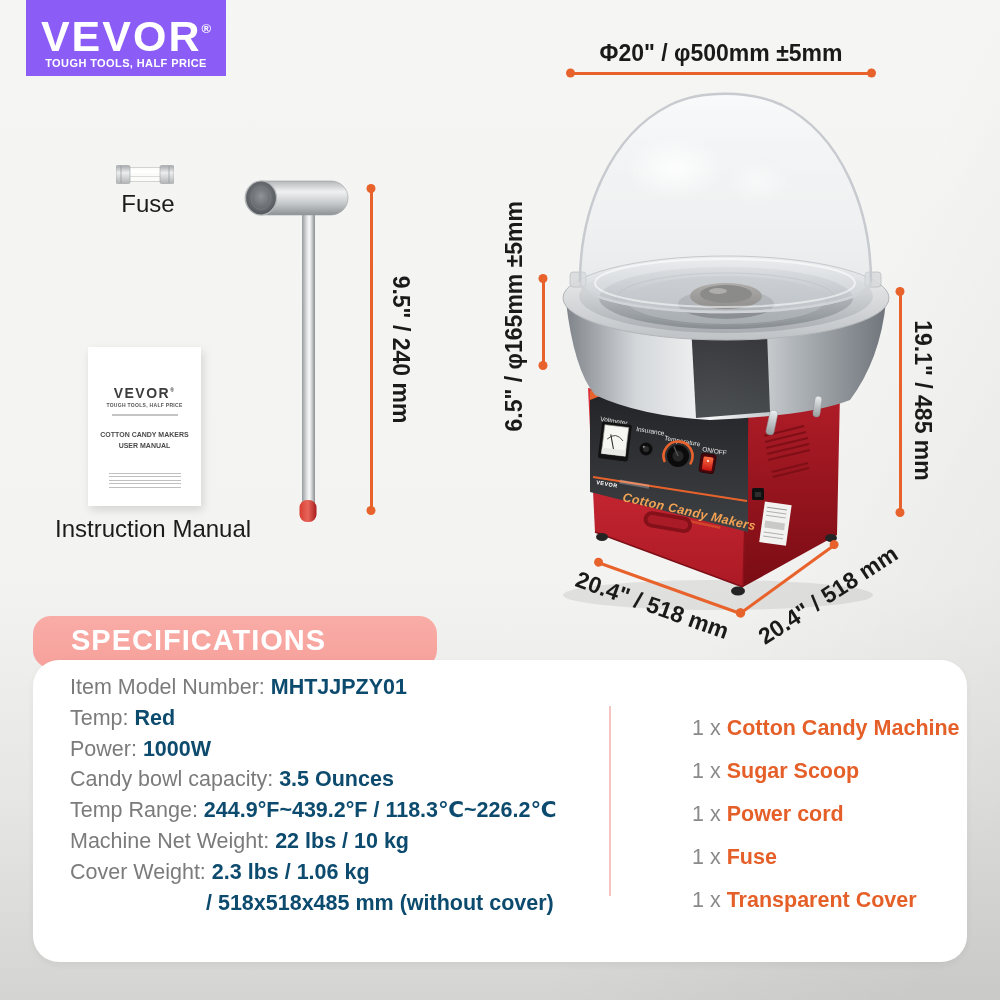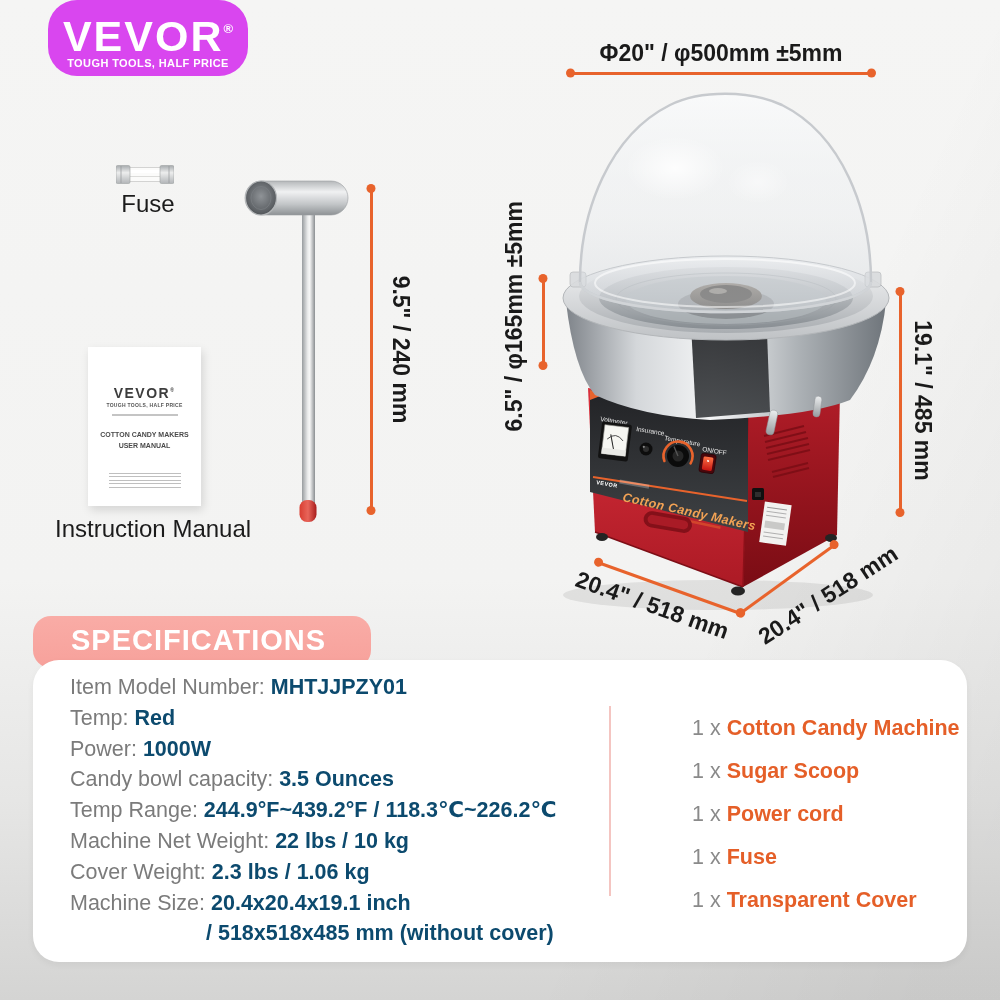--- a/index.html
+++ b/index.html
@@ -5,21 +5,21 @@
   html,body{margin:0;padding:0;}
   body{
     width:1000px;height:1000px;position:relative;overflow:hidden;
     font-family:"Liberation Sans","DejaVu Sans",sans-serif;
     background:
       linear-gradient(115deg, rgba(0,0,0,0) 68%, rgba(0,0,0,0.05) 94%),
       linear-gradient(180deg,#f5f5f4 0%,#f3f3f2 58%,#e6e6e5 80%,#d4d4d3 100%);
   }
   .abs{position:absolute;}
   
-  .logo{left:48px;top:0;width:200px;height:76px;background:#d946ef;color:#fff;text-align:center;border-radius:29px;}
+  .logo{left:26px;top:0;width:200px;height:76px;background:#8b5cf6;color:#fff;text-align:center;}
   .logo-word{font-weight:bold;font-size:43px;letter-spacing:2px;line-height:50px;margin-top:4px;}
   .logo-word sup{font-size:13px;vertical-align:18px;letter-spacing:0;}
   .logo-tag{font-weight:bold;font-size:11px;letter-spacing:.4px;margin-top:-4px;}
   
   .dline{position:absolute;background:#e8632c;}
   .dline.h{height:2.5px;transform-origin:0 50%;}
   .dline.v{width:2.5px;}
   .dline.h::before,.dline.h::after{content:'';position:absolute;top:50%;width:9px;height:9px;border-radius:50%;background:#e8632c;transform:translateY(-50%);}
   .dline.h::before{left:-4px;} .dline.h::after{right:-4px;}
   .dline.v::before,.dline.v::after{content:'';position:absolute;left:50%;width:9px;height:9px;border-radius:50%;background:#e8632c;transform:translateX(-50%);}
@@ -28,21 +28,21 @@
   .caption{position:absolute;color:#1b1b1b;font-size:24px;white-space:nowrap;}
   
   .manual{left:88px;top:347px;width:113px;height:159px;background:#fff;box-shadow:2px 4px 9px rgba(0,0,0,.13);text-align:center;}
   .manual .m-brand{font-weight:bold;font-size:14px;letter-spacing:1.5px;color:#3d3d3d;margin-top:38px;}
   .manual .m-brand sup{font-size:5px;vertical-align:6px;}
   .manual .m-tag{font-size:5px;font-weight:bold;color:#555;letter-spacing:.3px;margin-top:1px;}
   .manual .m-support{width:66px;height:2px;margin:6px auto 0;background:#c4c4c4;}
   .manual .m-title{font-size:7px;font-weight:bold;color:#4a4a4a;line-height:1.5;margin-top:14px;}
   .manual .m-par{width:72px;height:16px;margin:22px auto 0;background:repeating-linear-gradient(to bottom,#bfbfbf 0 1px,transparent 1px 3.5px);}
   
-  .spec-banner{left:33px;top:616px;width:338px;height:52px;background:linear-gradient(180deg,#f9aca6,#f7a19b);border-radius:18px;}
+  .spec-banner{left:33px;top:616px;width:404px;height:52px;background:linear-gradient(180deg,#f9aca6,#f7a19b);border-radius:18px;}
   .spec-banner span{display:block;padding:8px 0 0 38px;color:#fff;font-weight:bold;font-size:29px;letter-spacing:1px;}
   .spec-card{left:33px;top:660px;width:934px;height:302px;background:#fff;border-radius:26px;box-shadow:0 3px 7px rgba(0,0,0,.05);}
   .spec-list{left:70px;top:672px;}
   .spec-row{margin:0;font-size:21.5px;line-height:30.8px;color:#7b7b7b;white-space:nowrap;}
   .spec-row .val{color:#0c4a6e;font-weight:bold;}
   .spec-row.indent{padding-left:136px;}
   .pkg-divider{left:609px;top:706px;width:2px;height:190px;background:#f4c5c1;}
   .pkg-list{left:680px;top:701px;}
   .pkg-row{margin:12px;font-size:21.5px;line-height:31px;white-space:nowrap;}
   .pkg-row .qty{color:#8a8a8a;}
@@ -309,21 +309,20 @@
 <div class="abs spec-card"></div>
 
 <div class="abs spec-list">
   <p class="spec-row"><span class="lbl">Item Model Number: </span><span class="val">MHTJJPZY01</span></p>
   <p class="spec-row"><span class="lbl">Temp: </span><span class="val">Red</span></p>
   <p class="spec-row"><span class="lbl">Power: </span><span class="val">1000W</span></p>
   <p class="spec-row"><span class="lbl">Candy bowl capacity: </span><span class="val">3.5 Ounces</span></p>
   <p class="spec-row"><span class="lbl">Temp Range: </span><span class="val">244.9°F~439.2°F / 118.3℃~226.2℃</span></p>
   <p class="spec-row"><span class="lbl">Machine Net Weight: </span><span class="val">22 lbs / 10 kg</span></p>
   <p class="spec-row"><span class="lbl">Cover Weight: </span><span class="val">2.3 lbs / 1.06 kg</span></p>
-  <p class="spec-row"><span class="lbl">Machine Size: </span><span class="val">20.4x20.4x19.1 inch</span></p>
   <p class="spec-row indent"><span class="lbl"></span><span class="val">/  518x518x485 mm (without cover)</span></p>
 </div>
 
 <div class="abs pkg-divider"></div>
 
 <div class="abs pkg-list">
   <p class="pkg-row"><span class="qty">1 x </span><span class="name">Cotton Candy Machine</span></p>
   <p class="pkg-row"><span class="qty">1 x </span><span class="name">Sugar Scoop</span></p>
   <p class="pkg-row"><span class="qty">1 x </span><span class="name">Power cord</span></p>
   <p class="pkg-row"><span class="qty">1 x </span><span class="name">Fuse</span></p>

